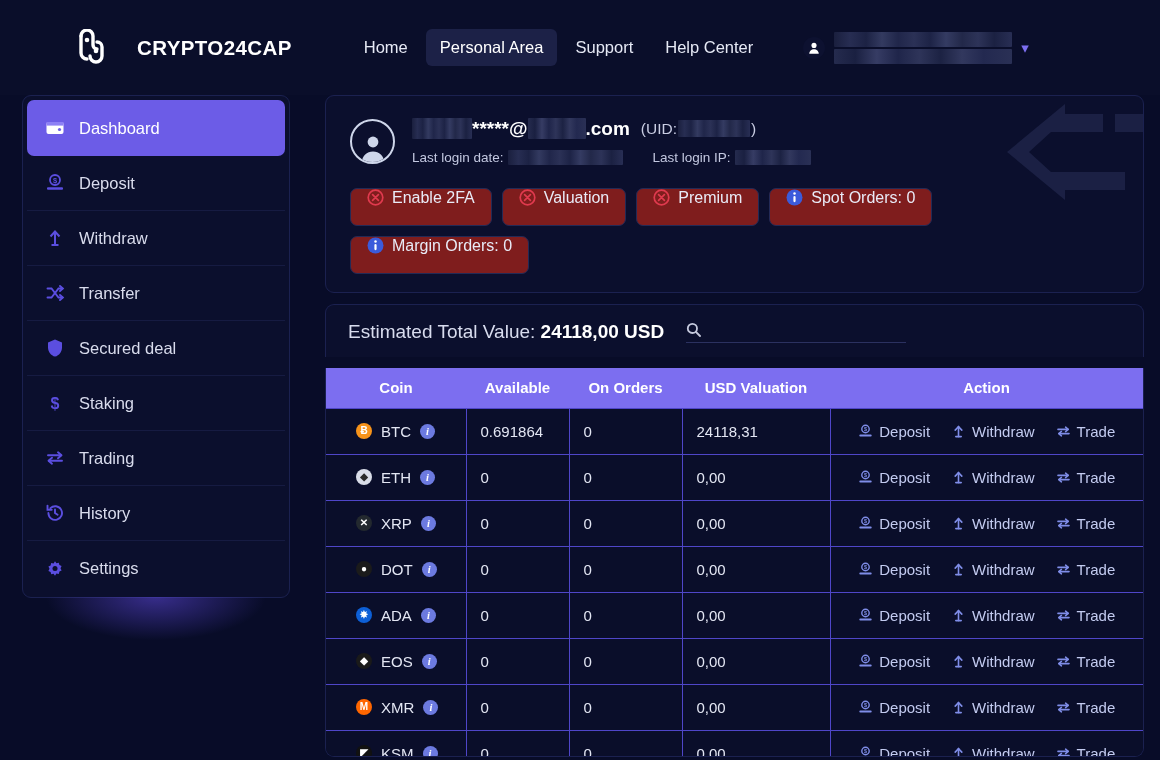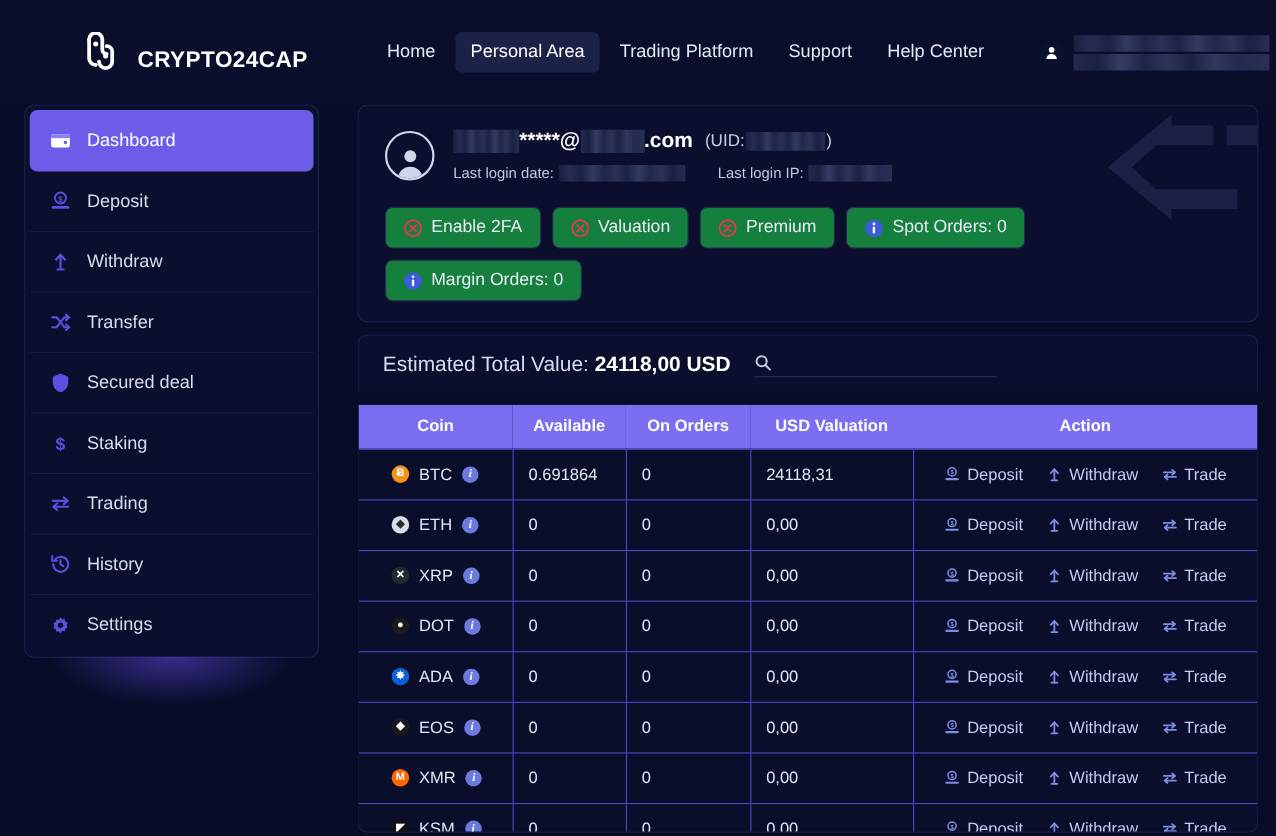--- a/index.html
+++ b/index.html
@@ -17,21 +17,21 @@
   
   .topnav {
     height: 95px;
     background: #0a0e2a;
     display: flex;
     align-items: center;
     padding: 0 18px 0 72px;
     position: relative;
     z-index: 5;
   }
-  .brand { display: flex; align-items: flex-end; gap: 19px; }
+  .brand { display: flex; align-items: center; gap: 31px; }
   .brand-logo { width: 34px; height: 38px; display: block; }
   .brand-name {
     font-size: 20.5px;
     font-weight: bold;
     letter-spacing: .4px;
     color: #ffffff;
   }
   .nav-links {
     display: flex;
     align-items: center;
@@ -227,27 +227,27 @@
   .badges {
     display: flex;
     gap: 10px;
     margin-top: 23px;
     position: relative;
     z-index: 2;
     flex-wrap: wrap;
   }
   .badge {
     display: flex;
-    align-items: center;
+    align-items: flex-start;
     gap: 8px;
     height: 38px;
     padding: 0 16px;
     border: 1px solid #232a56;
     border-radius: 7px;
-    background: #15803d;
+    background: #7f1d1d;
     font-size: 16px;
     color: #e9ebf7;
     cursor: pointer;
     white-space: nowrap;
   }
   .badge-ico { width: 17px; height: 17px; flex: 0 0 17px; display:block; }
 
   
   .valuebar {
     background: #0b0f2d;
@@ -378,21 +378,20 @@
         <circle cx="15" cy="11" r="2.3" fill="#fff"></circle>
         <circle cx="24" cy="22" r="2.3" fill="#fff"></circle>
       </svg>
     </span>
     <span class="brand-name">CRYPTO24CAP</span>
   </div>
 
   <nav class="nav-links">
     <a class="nav-link">Home</a>
     <a class="nav-link active">Personal Area</a>
-    <a class="nav-link">Trading Platform</a>
     <a class="nav-link">Support</a>
     <a class="nav-link">Help Center</a>
   </nav>
 
   <div class="nav-user">
     <span class="avatar-small">
       <svg viewBox="0 0 16 16" fill="#fff">
         <circle cx="8" cy="5" r="2.9"></circle>
         <path d="M2.6 14.5c0-3 2.4-5.2 5.4-5.2s5.4 2.2 5.4 5.2z"></path>
       </svg>

